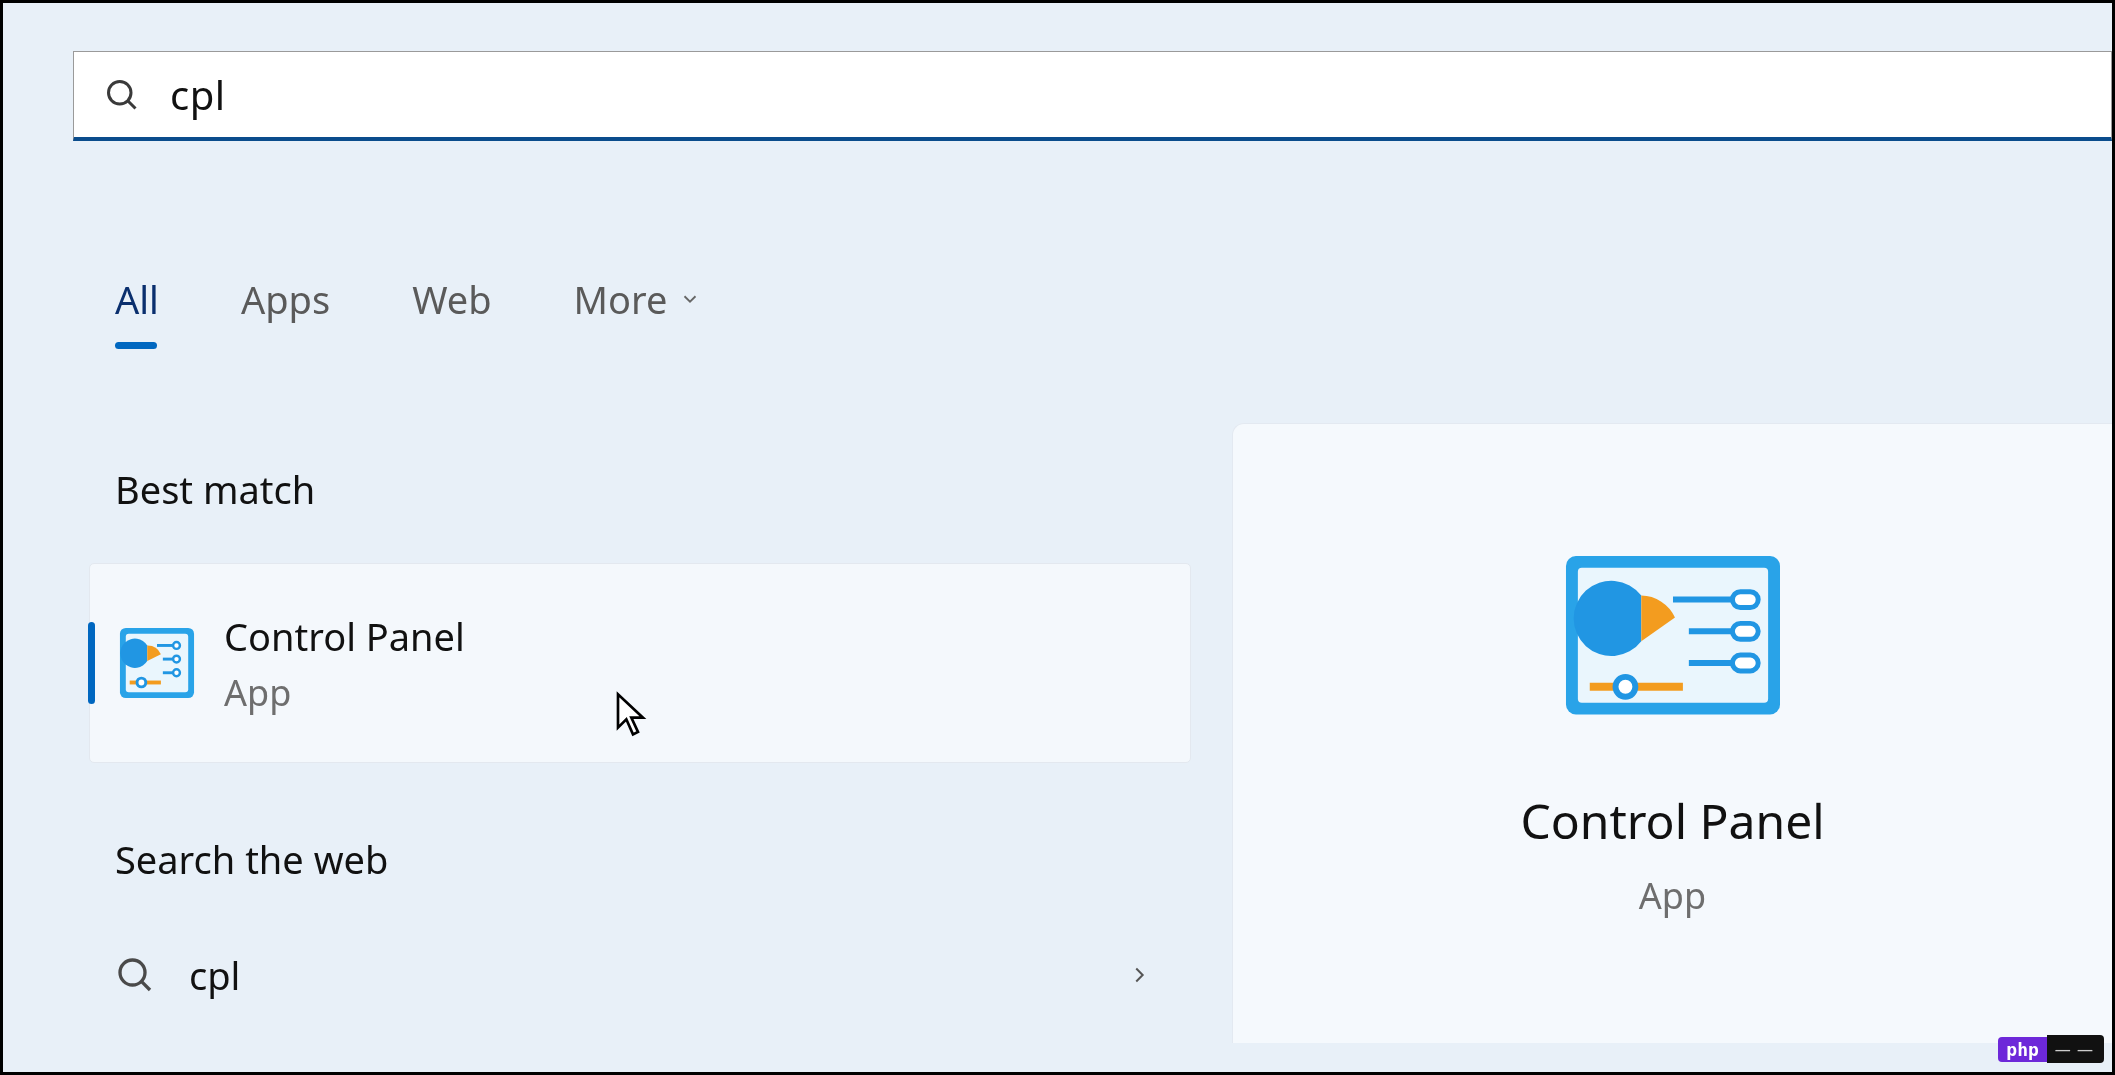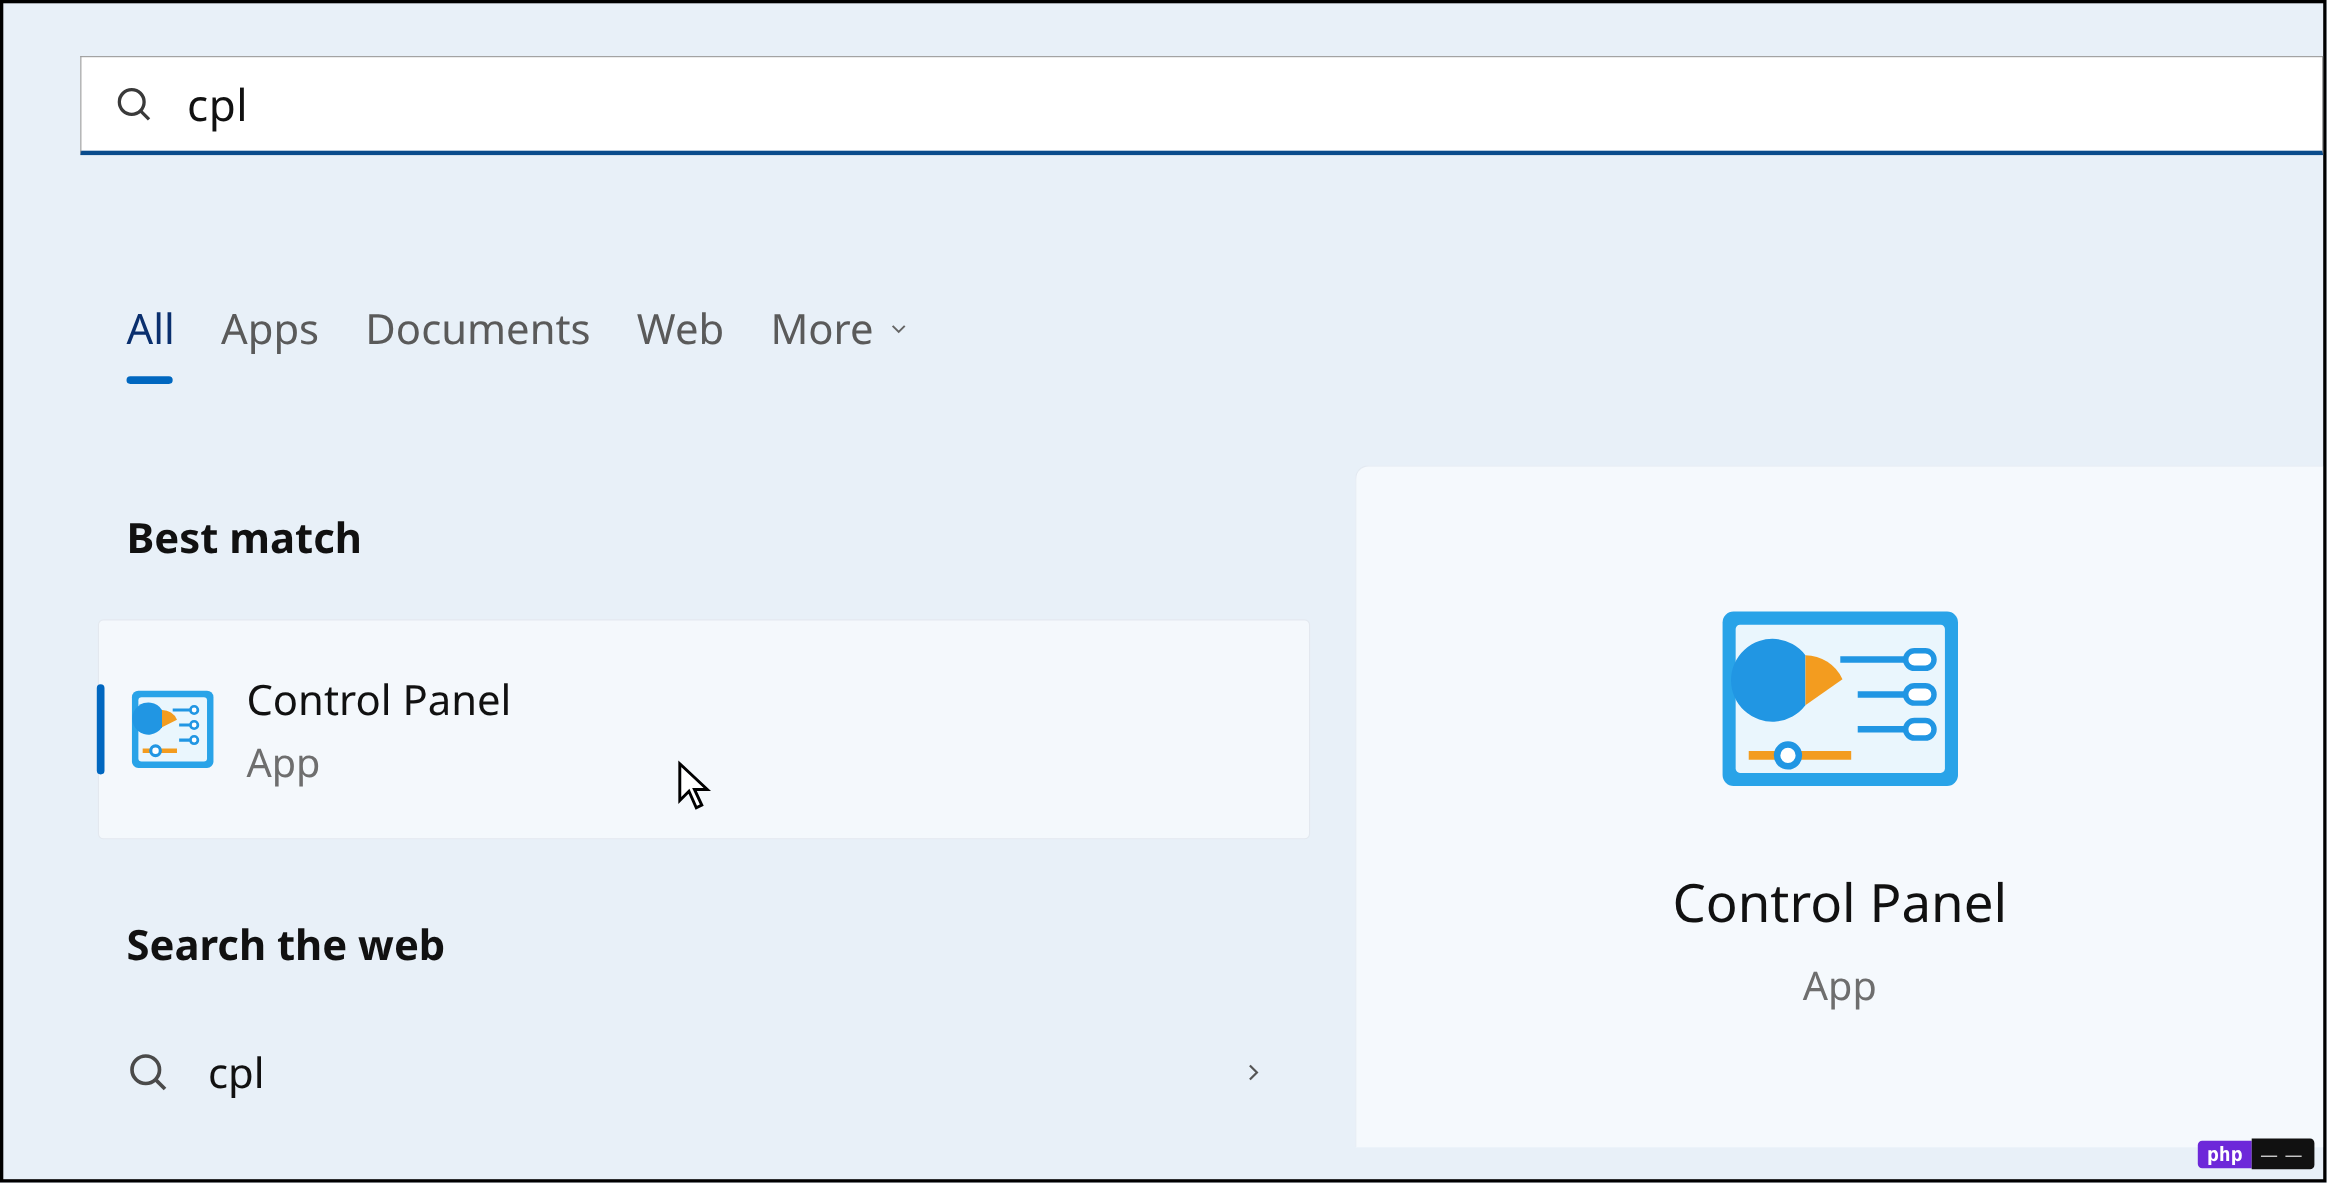--- a/index.html
+++ b/index.html
@@ -44,21 +44,21 @@
     letter-spacing: 0.5px;
   }
 
   
   .filters {
     position: absolute;
     left: 112px;
     top: 270px;
     display: flex;
     align-items: flex-start;
-    gap: 42px;
+    gap: 82px;
     font-size: 38px;
     color: #5a5a5a;
   }
   .filters .tab {
     position: relative;
     cursor: pointer;
     display: flex;
     align-items: center;
     gap: 12px;
   }
@@ -76,21 +76,21 @@
     background: #0067c0;
     border-radius: 4px;
   }
   .chev { width: 22px; height: 22px; }
 
   
   .section-title {
     position: absolute;
     font-size: 38px;
     color: #111;
-    font-weight: 700;
+    font-weight: 400;
   }
   .sec-best { left: 112px; top: 460px; }
   .sec-web  { left: 112px; top: 830px; }
 
   
   .best-card {
     position: absolute;
     left: 86px;
     top: 560px;
     width: 1102px;
@@ -204,23 +204,20 @@
   </span>
   <input type="text" value="cpl" style="">
 </div>
 
 <div class="filters">
   <div class="tab active">
       <span>All</span>
     </div>
   <div class="tab">
       <span>Apps</span>
-    </div>
-  <div class="tab">
-      <span>Documents</span>
     </div>
   <div class="tab">
       <span>Web</span>
     </div>
   <div class="tab">
     <span>More</span>
     <span class="chev">
       <svg viewBox="0 0 24 24" fill="none" stroke="#666" stroke-width="2">
           <polyline points="6 9 12 15 18 9"></polyline>
         </svg>

